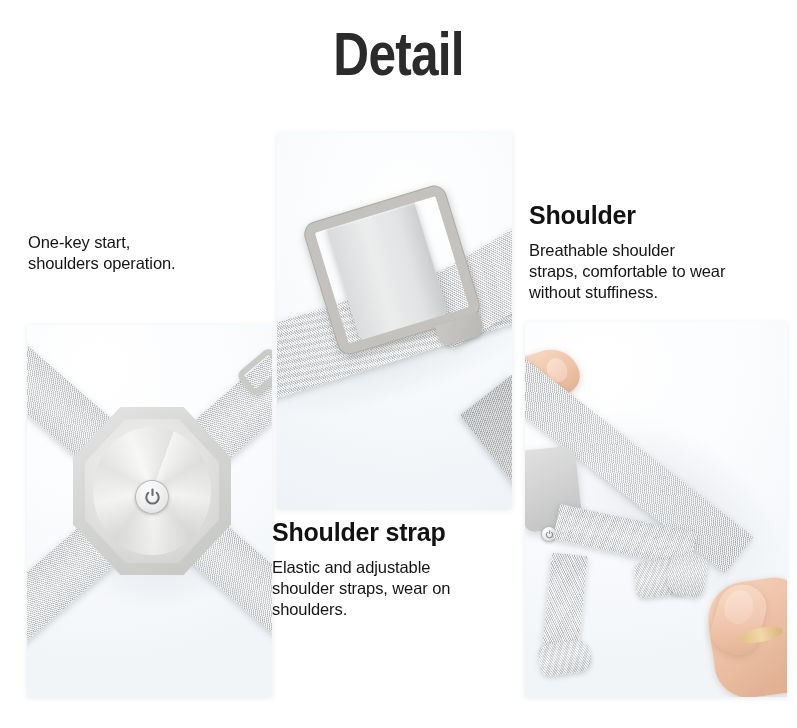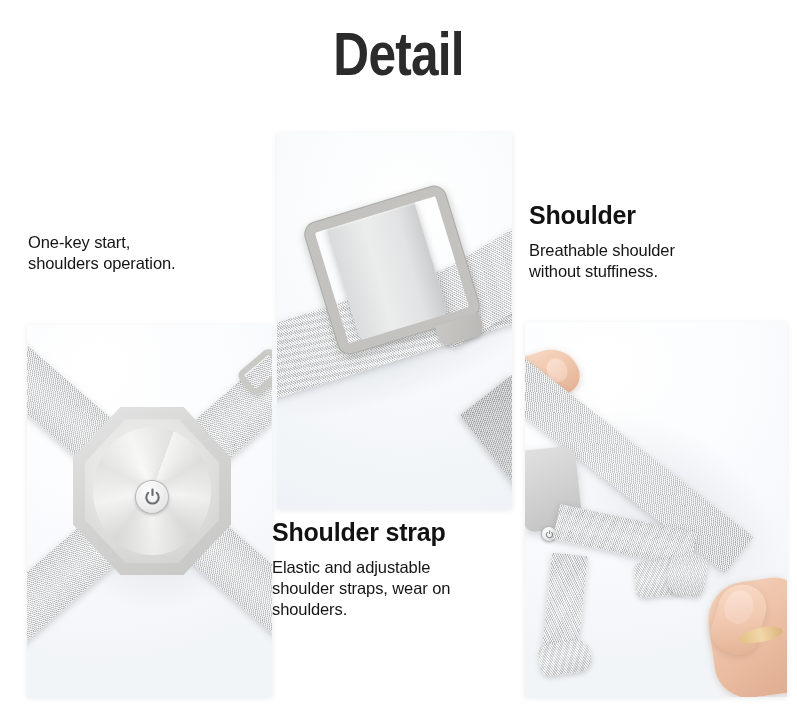--- a/index.html
+++ b/index.html
@@ -213,20 +213,21 @@
     <div class="body">
       <div>One-key start,</div>
       <div>shoulders operation.</div>
     </div>
   </div>
 
   <div class="txt-block" id="txt-material">
     <div class="head">Shoulder</div>
     <div class="body">
       <div>Breathable shoulder</div>
+      <div>straps, comfortable to wear</div>
       <div>without stuffiness.</div>
     </div>
   </div>
 
   <div class="txt-block" id="txt-shoulder">
     <div class="head">Shoulder strap</div>
     <div class="body">
       <div>Elastic and adjustable</div>
       <div>shoulder straps, wear on</div>
       <div>shoulders.</div>

